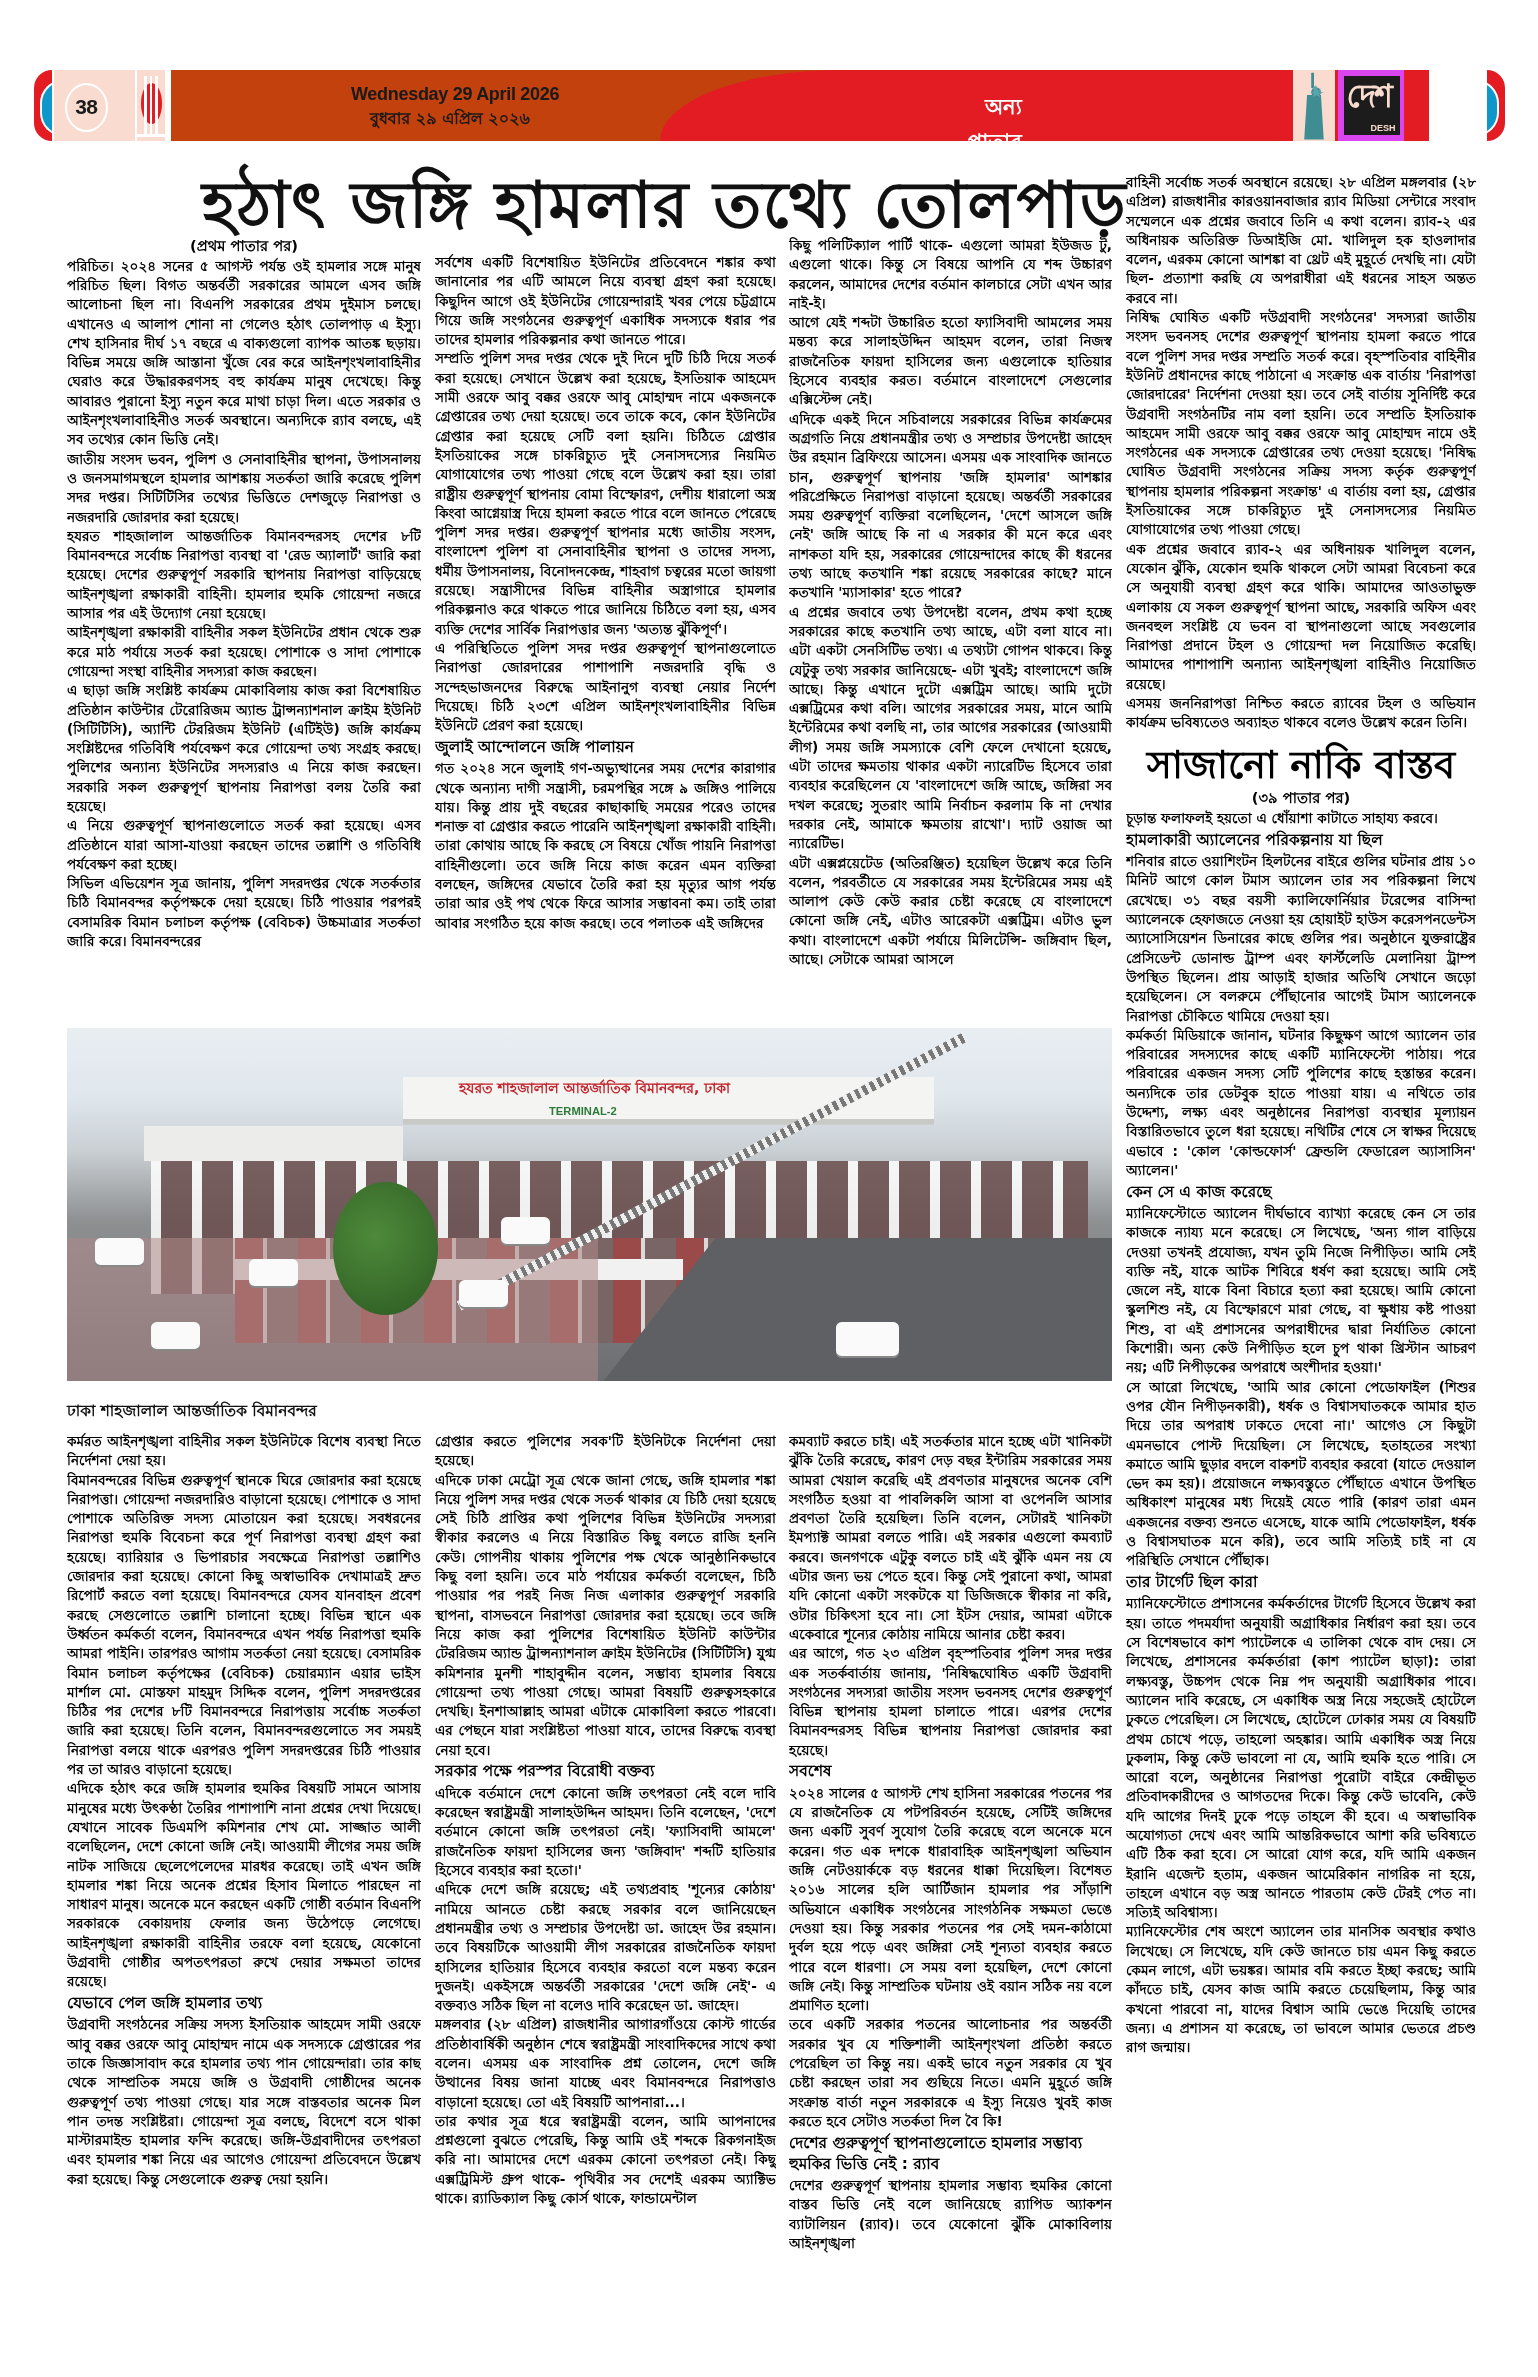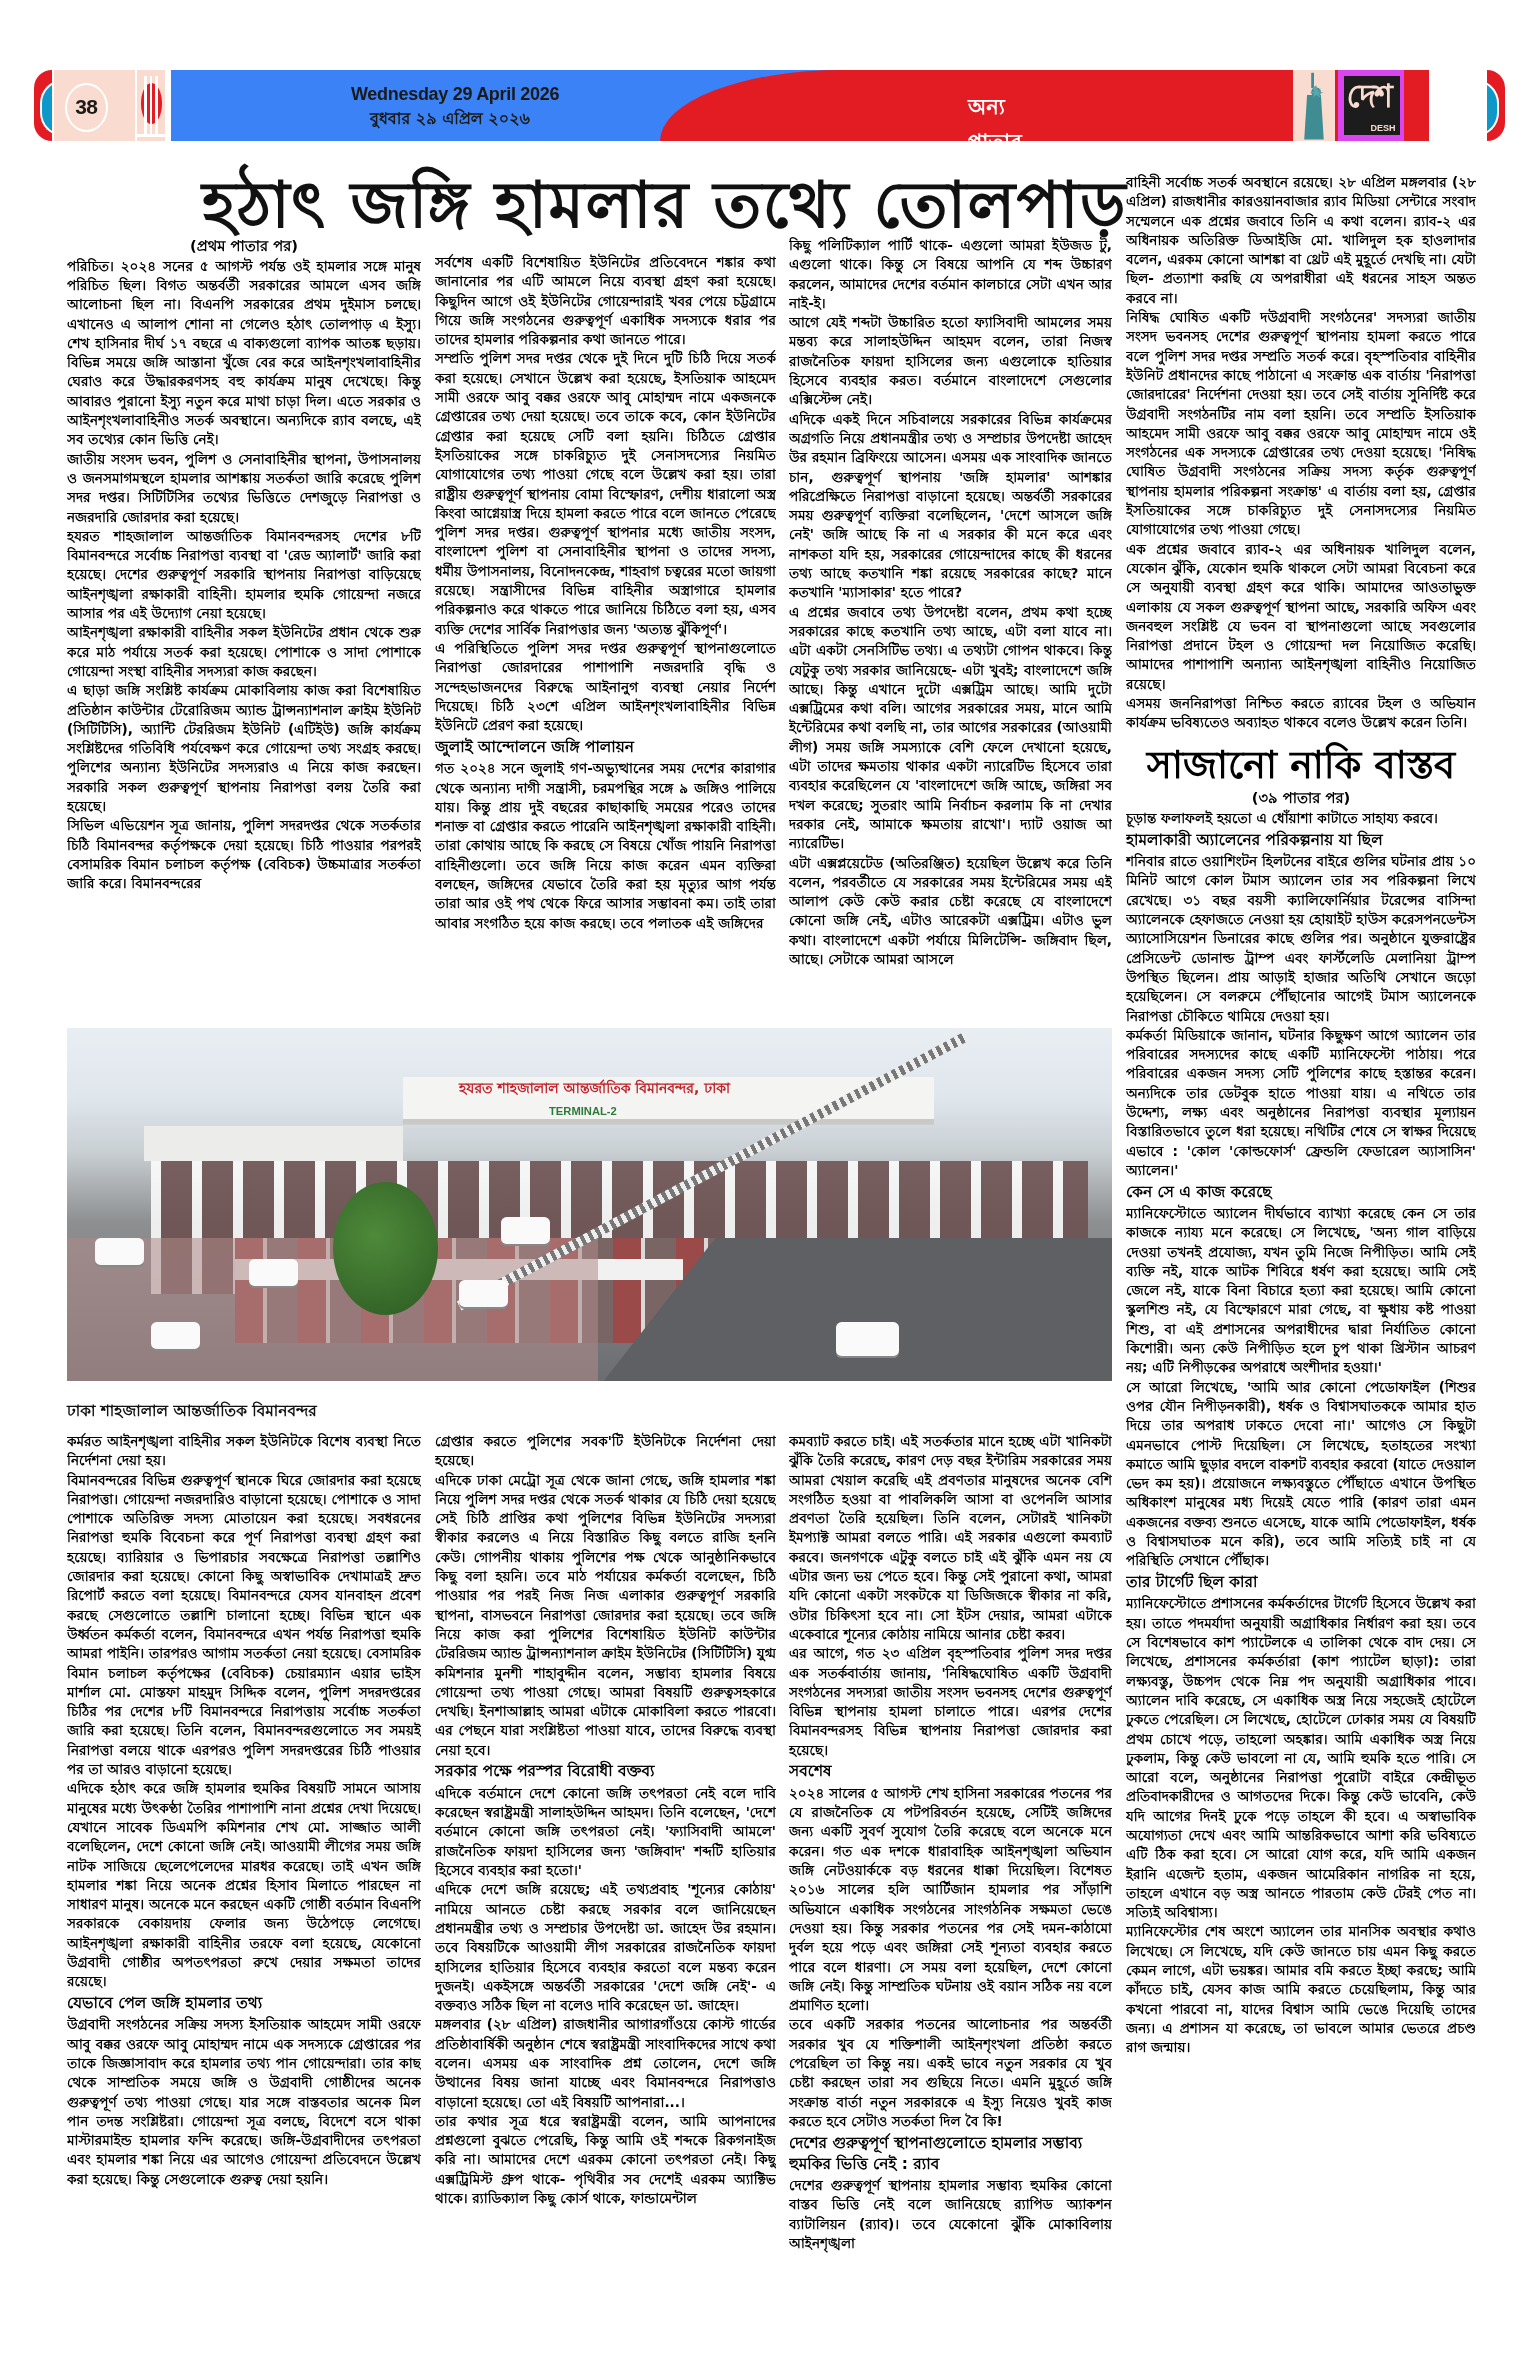--- a/index.html
+++ b/index.html
@@ -17,21 +17,21 @@
   .hdr-cap-right::after { content:""; position:absolute; right:5.6px; top:9.8px; width:21px; height:52px;
                   border-radius:0 28px 28px 0; background:#0e98c9; border:2.8px solid #fff; border-left:none; }
   .hdr-page { position:absolute; left:19.6px; top:0; width:81px; height:71px; background:#f9dccf; }
   .page-num { position:absolute; left:11.2px; top:12.6px; width:39px; height:45px; border:2.1px solid #fff; border-radius:50%;
               display:flex; align-items:center; justify-content:center; font-family:"Liberation Sans", sans-serif;
               font-weight:bold; font-size:21px; color:#1a1a1a; letter-spacing:-0.7px; }
   .hdr-emblem { position:absolute; left:103px; top:0; width:28px; height:71px; background:#f9dccf; }
   .emblem-sun { position:absolute; left:3.5px; top:12.6px; width:21px; height:41px; background:#e31b23; border-radius:50%; }
   .emblem-col { position:absolute; top:5.6px; width:2.8px; height:59px; background:#fff; }
   .emblem-base { position:absolute; left:0; bottom:4.2px; width:28px; height:2.8px; background:#fff; }
-  .hdr-date { position:absolute; left:137px; top:0; width:839px; height:71px; background:#3b82f6; }
+  .hdr-date { position:absolute; left:137px; top:0; width:839px; height:71px; background:#c2410c;text-align:right; }
   .hdr-red { position:absolute; left:489px; top:0; width:769px; height:71px; background:#e31b23;
              border-top-left-radius:182px 71px; }
   .date-en { position:absolute; left:180px; top:14px; font-family:"Liberation Sans", sans-serif; font-weight:bold;
              font-size:18px; color:#1a1a1a; letter-spacing:-0.3px; }
   .date-bn { position:absolute; left:199px; top:36px; font-weight:bold; font-size:16px; color:#1a1a1a; }
   .section-label { position:absolute; left:797px; top:21px; font-weight:bold; font-size:21px; color:#fff; }
   .hdr-liberty { position:absolute; left:1259px; top:0; width:42px; height:71px; background:#f9dccf; }
   .hdr-logo { position:absolute; left:1304px; top:0; width:66px; height:71px; background:#d946ef; }
   .logo-box { position:absolute; left:5.6px; top:6.3px; width:56px; height:59px; background:#1c1c1c;
               color:#f9dccf; font-family:"Liberation Sans", sans-serif; font-weight:bold; }
@@ -129,20 +129,21 @@
 
 <h1 class="headline" style="margin:0">হঠাৎ জঙ্গি হামলার তথ্যে তোলপাড়</h1>
 
 <div class="col c1 top-c1">
   <p class="contd">(প্রথম পাতার পর)</p>
   <p>পরিচিত। ২০২৪ সনের ৫ আগস্ট পর্যন্ত ওই হামলার সঙ্গে মানুষ পরিচিত ছিল। বিগত অন্তর্বর্তী সরকারের আমলে এসব জঙ্গি আলোচনা ছিল না। বিএনপি সরকারের প্রথম দুইমাস চলছে। এখানেও এ আলাপ শোনা না গেলেও হঠাৎ তোলপাড় এ ইস্যু। শেখ হাসিনার দীর্ঘ ১৭ বছরে এ বাক্যগুলো ব্যাপক আতঙ্ক ছড়ায়। বিভিন্ন সময়ে জঙ্গি আস্তানা খুঁজে বের করে আইনশৃংখলাবাহিনীর ঘেরাও করে উদ্ধারকরণসহ বহু কার্যক্রম মানুষ দেখেছে। কিন্তু আবারও পুরানো ইস্যু নতুন করে মাথা চাড়া দিল। এতে সরকার ও আইনশৃংখলাবাহিনীও সতর্ক অবস্থানে। অন্যদিকে র‍্যাব বলছে, এই সব তথ্যের কোন ভিত্তি নেই।</p>
   <p>জাতীয় সংসদ ভবন, পুলিশ ও সেনাবাহিনীর স্থাপনা, উপাসনালয় ও জনসমাগমস্থলে হামলার আশঙ্কায় সতর্কতা জারি করেছে পুলিশ সদর দপ্তর। সিটিটিসির তথ্যের ভিত্তিতে দেশজুড়ে নিরাপত্তা ও নজরদারি জোরদার করা হয়েছে।</p>
   <p>হযরত শাহজালাল আন্তর্জাতিক বিমানবন্দরসহ দেশের ৮টি বিমানবন্দরে সর্বোচ্চ নিরাপত্তা ব্যবস্থা বা 'রেড অ্যালার্ট' জারি করা হয়েছে। দেশের গুরুত্বপূর্ণ সরকারি স্থাপনায় নিরাপত্তা বাড়িয়েছে আইনশৃঙ্খলা রক্ষাকারী বাহিনী। হামলার হুমকি গোয়েন্দা নজরে আসার পর এই উদ্যোগ নেয়া হয়েছে।</p>
   <p>আইনশৃঙ্খলা রক্ষাকারী বাহিনীর সকল ইউনিটের প্রধান থেকে শুরু করে মাঠ পর্যায়ে সতর্ক করা হয়েছে। পোশাকে ও সাদা পোশাকে গোয়েন্দা সংস্থা বাহিনীর সদস্যরা কাজ করছেন।</p>
   <p>এ ছাড়া জঙ্গি সংশ্লিষ্ট কার্যক্রম মোকাবিলায় কাজ করা বিশেষায়িত প্রতিষ্ঠান কাউন্টার টেরোরিজম অ্যান্ড ট্রান্সন্যাশনাল ক্রাইম ইউনিট (সিটিটিসি), অ্যান্টি টেররিজম ইউনিট (এটিইউ) জঙ্গি কার্যক্রম সংশ্লিষ্টদের গতিবিধি পর্যবেক্ষণ করে গোয়েন্দা তথ্য সংগ্রহ করছে। পুলিশের অন্যান্য ইউনিটের সদস্যরাও এ নিয়ে কাজ করছেন। সরকারি সকল গুরুত্বপূর্ণ স্থাপনায় নিরাপত্তা বলয় তৈরি করা হয়েছে।</p>
+  <p>এ নিয়ে গুরুত্বপূর্ণ স্থাপনাগুলোতে সতর্ক করা হয়েছে। এসব প্রতিষ্ঠানে যারা আসা-যাওয়া করছেন তাদের তল্লাশি ও গতিবিধি পর্যবেক্ষণ করা হচ্ছে।</p>
   <p>সিভিল এভিয়েশন সূত্র জানায়, পুলিশ সদরদপ্তর থেকে সতর্কতার চিঠি বিমানবন্দর কর্তৃপক্ষকে দেয়া হয়েছে। চিঠি পাওয়ার পরপরই বেসামরিক বিমান চলাচল কর্তৃপক্ষ (বেবিচক) উচ্চমাত্রার সতর্কতা জারি করে। বিমানবন্দরের</p>
 </div>
 
 <div class="col c2 top-c2">
   <p>সর্বশেষ একটি বিশেষায়িত ইউনিটের প্রতিবেদনে শঙ্কার কথা জানানোর পর এটি আমলে নিয়ে ব্যবস্থা গ্রহণ করা হয়েছে। কিছুদিন আগে ওই ইউনিটের গোয়েন্দারাই খবর পেয়ে চট্টগ্রামে গিয়ে জঙ্গি সংগঠনের গুরুত্বপূর্ণ একাধিক সদস্যকে ধরার পর তাদের হামলার পরিকল্পনার কথা জানতে পারে।</p>
   <p>সম্প্রতি পুলিশ সদর দপ্তর থেকে দুই দিনে দুটি চিঠি দিয়ে সতর্ক করা হয়েছে। সেখানে উল্লেখ করা হয়েছে, ইসতিয়াক আহমেদ সামী ওরফে আবু বক্কর ওরফে আবু মোহাম্মদ নামে একজনকে গ্রেপ্তারের তথ্য দেয়া হয়েছে। তবে তাকে কবে, কোন ইউনিটের গ্রেপ্তার করা হয়েছে সেটি বলা হয়নি। চিঠিতে গ্রেপ্তার ইসতিয়াকের সঙ্গে চাকরিচ্যুত দুই সেনাসদস্যের নিয়মিত যোগাযোগের তথ্য পাওয়া গেছে বলে উল্লেখ করা হয়। তারা রাষ্ট্রীয় গুরুত্বপূর্ণ স্থাপনায় বোমা বিস্ফোরণ, দেশীয় ধারালো অস্ত্র কিংবা আগ্নেয়াস্ত্র দিয়ে হামলা করতে পারে বলে জানতে পেরেছে পুলিশ সদর দপ্তর। গুরুত্বপূর্ণ স্থাপনার মধ্যে জাতীয় সংসদ, বাংলাদেশ পুলিশ বা সেনাবাহিনীর স্থাপনা ও তাদের সদস্য, ধর্মীয় উপাসনালয়, বিনোদনকেন্দ্র, শাহবাগ চত্বরের মতো জায়গা রয়েছে। সন্ত্রাসীদের বিভিন্ন বাহিনীর অস্ত্রাগারে হামলার পরিকল্পনাও করে থাকতে পারে জানিয়ে চিঠিতে বলা হয়, এসব ব্যক্তি দেশের সার্বিক নিরাপত্তার জন্য 'অত্যন্ত ঝুঁকিপূর্ণ'।</p>
   <p>এ পরিস্থিতিতে পুলিশ সদর দপ্তর গুরুত্বপূর্ণ স্থাপনাগুলোতে নিরাপত্তা জোরদারের পাশাপাশি নজরদারি বৃদ্ধি ও সন্দেহভাজনদের বিরুদ্ধে আইনানুগ ব্যবস্থা নেয়ার নির্দেশ দিয়েছে। চিঠি ২৩শে এপ্রিল আইনশৃংখলাবাহিনীর বিভিন্ন ইউনিটে প্রেরণ করা হয়েছে।</p>
   <p class="sub">জুলাই আন্দোলনে জঙ্গি পালায়ন</p>
   <p>গত ২০২৪ সনে জুলাই গণ-অভ্যুত্থানের সময় দেশের কারাগার থেকে অন্যান্য দাগী সন্ত্রাসী, চরমপন্থির সঙ্গে ৯ জঙ্গিও পালিয়ে যায়। কিন্তু প্রায় দুই বছরের কাছাকাছি সময়ের পরেও তাদের শনাক্ত বা গ্রেপ্তার করতে পারেনি আইনশৃঙ্খলা রক্ষাকারী বাহিনী। তারা কোথায় আছে কি করছে সে বিষয়ে খোঁজ পায়নি নিরাপত্তা বাহিনীগুলো। তবে জঙ্গি নিয়ে কাজ করেন এমন ব্যক্তিরা বলছেন, জঙ্গিদের যেভাবে তৈরি করা হয় মৃত্যুর আগ পর্যন্ত তারা আর ওই পথ থেকে ফিরে আসার সম্ভাবনা কম। তাই তারা আবার সংগঠিত হয়ে কাজ করছে। তবে পলাতক এই জঙ্গিদের</p>
 </div>

